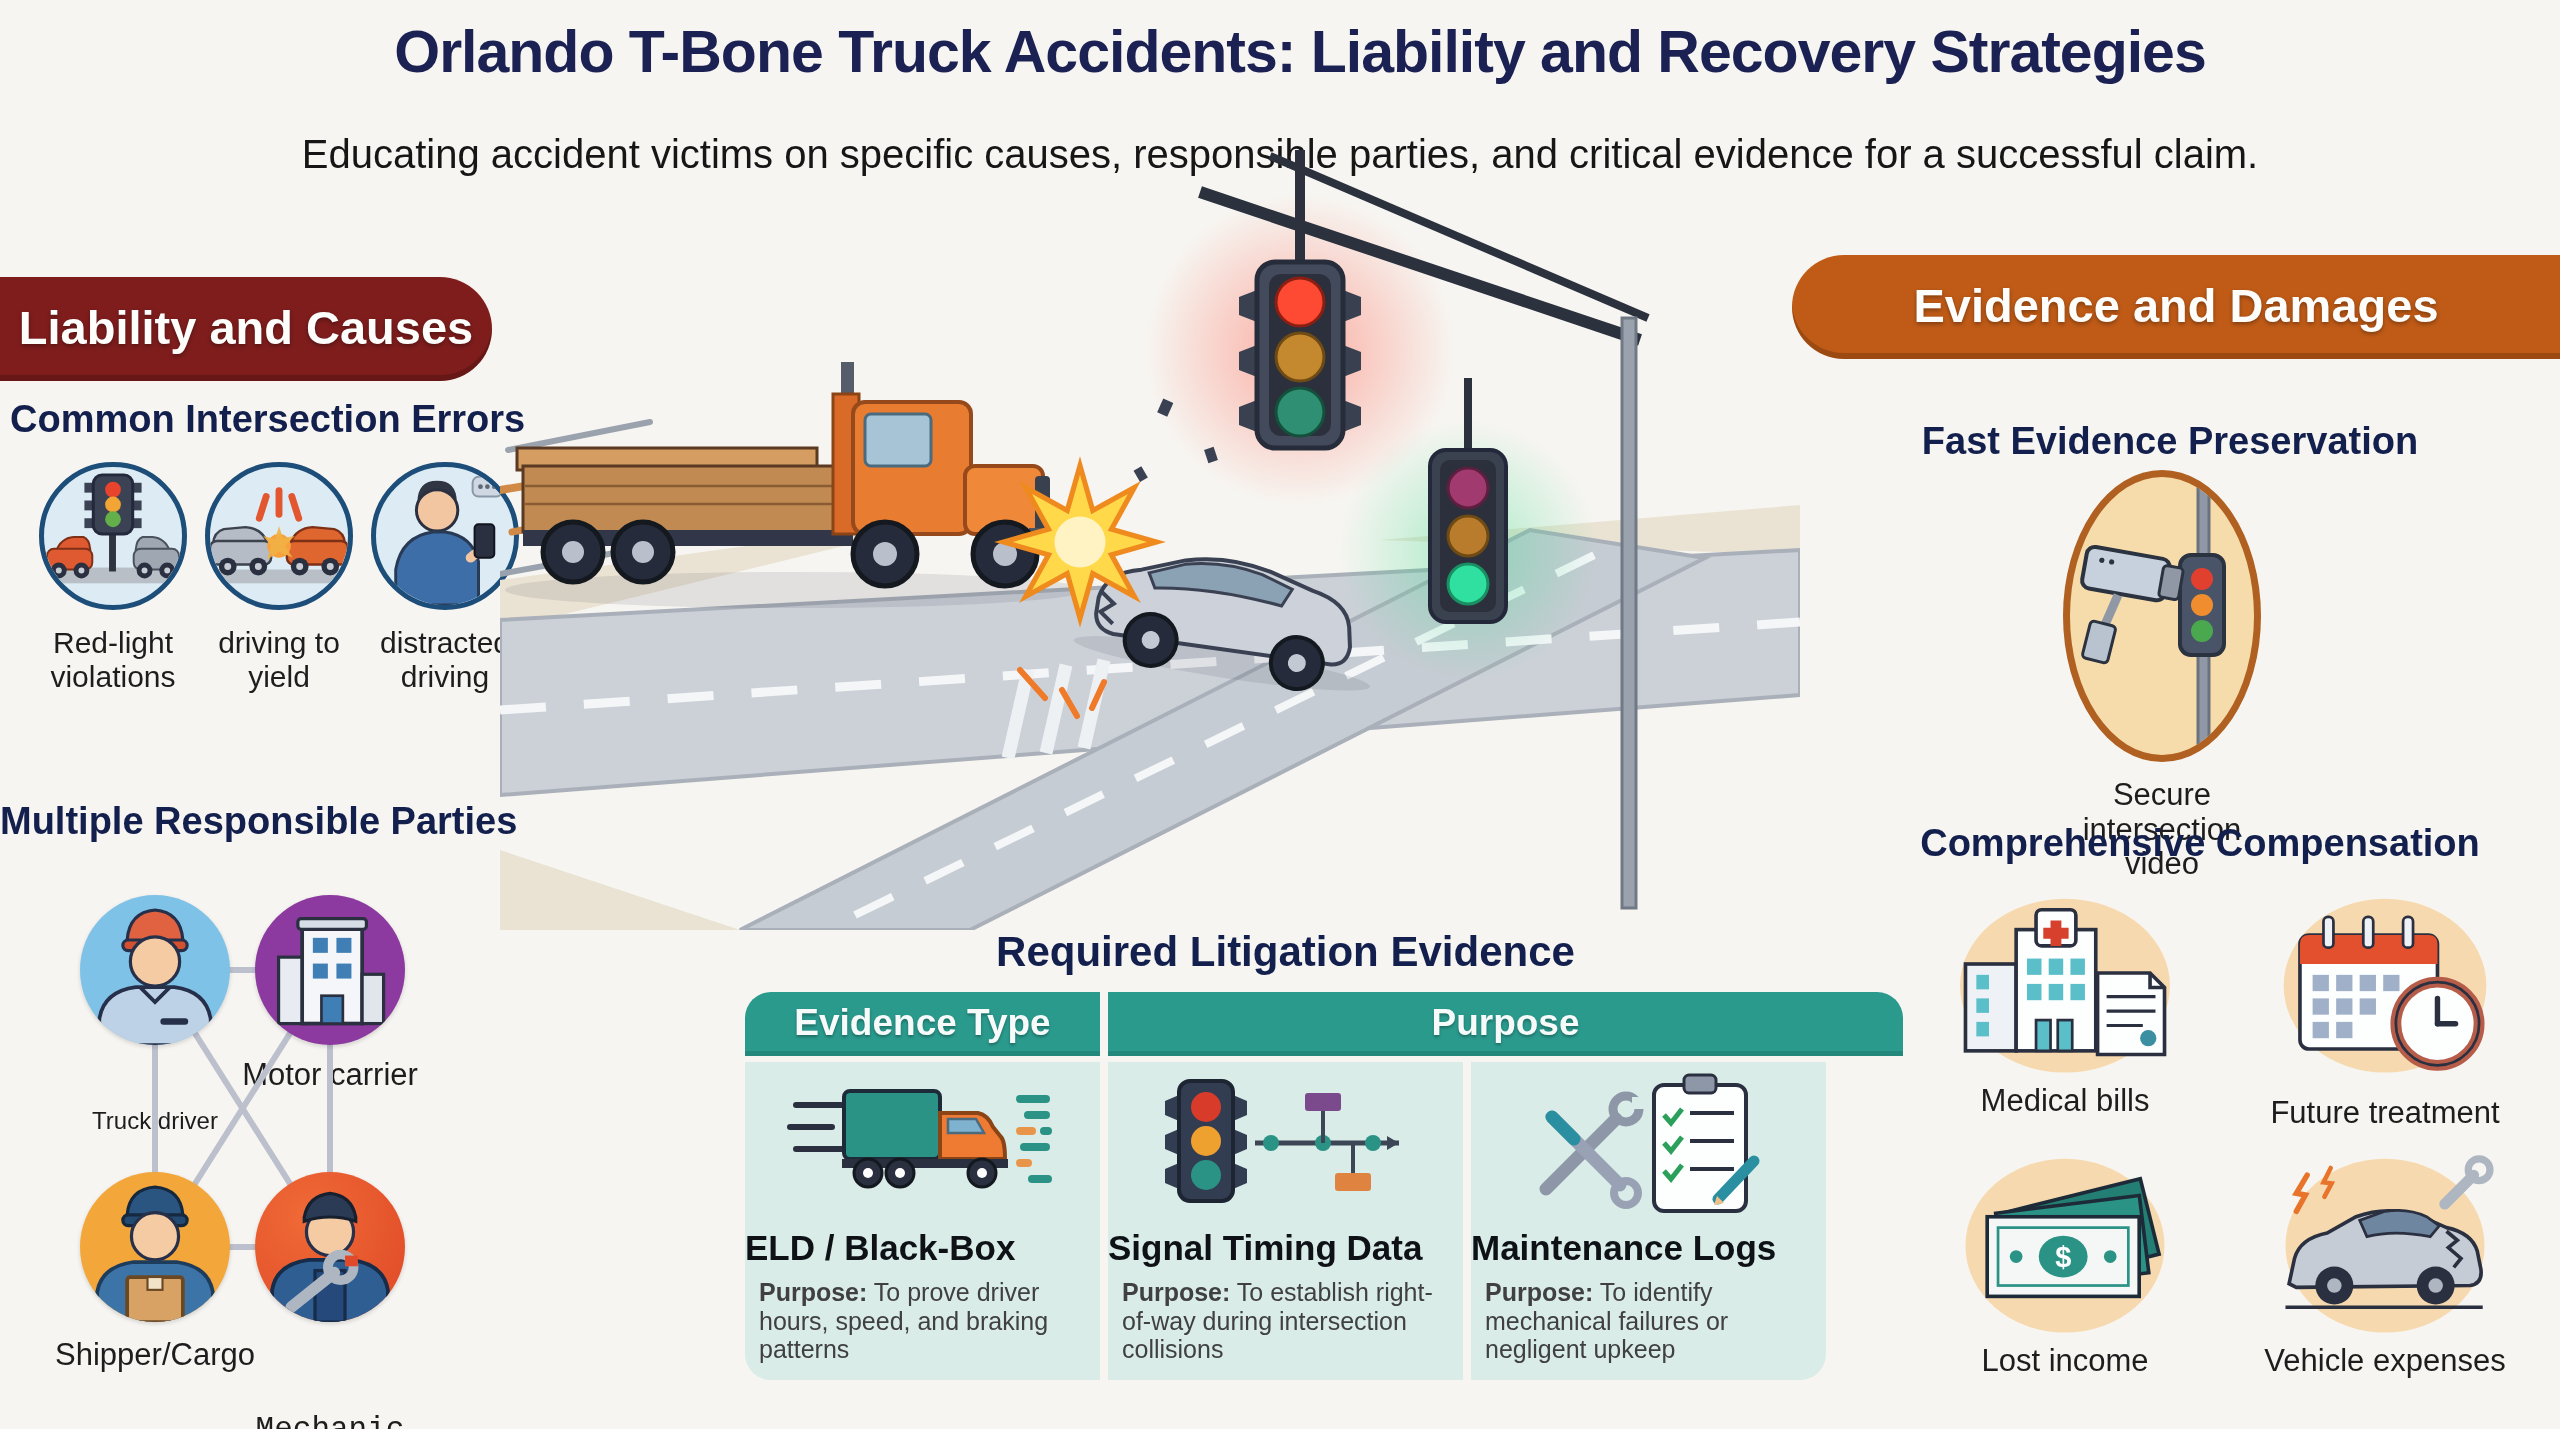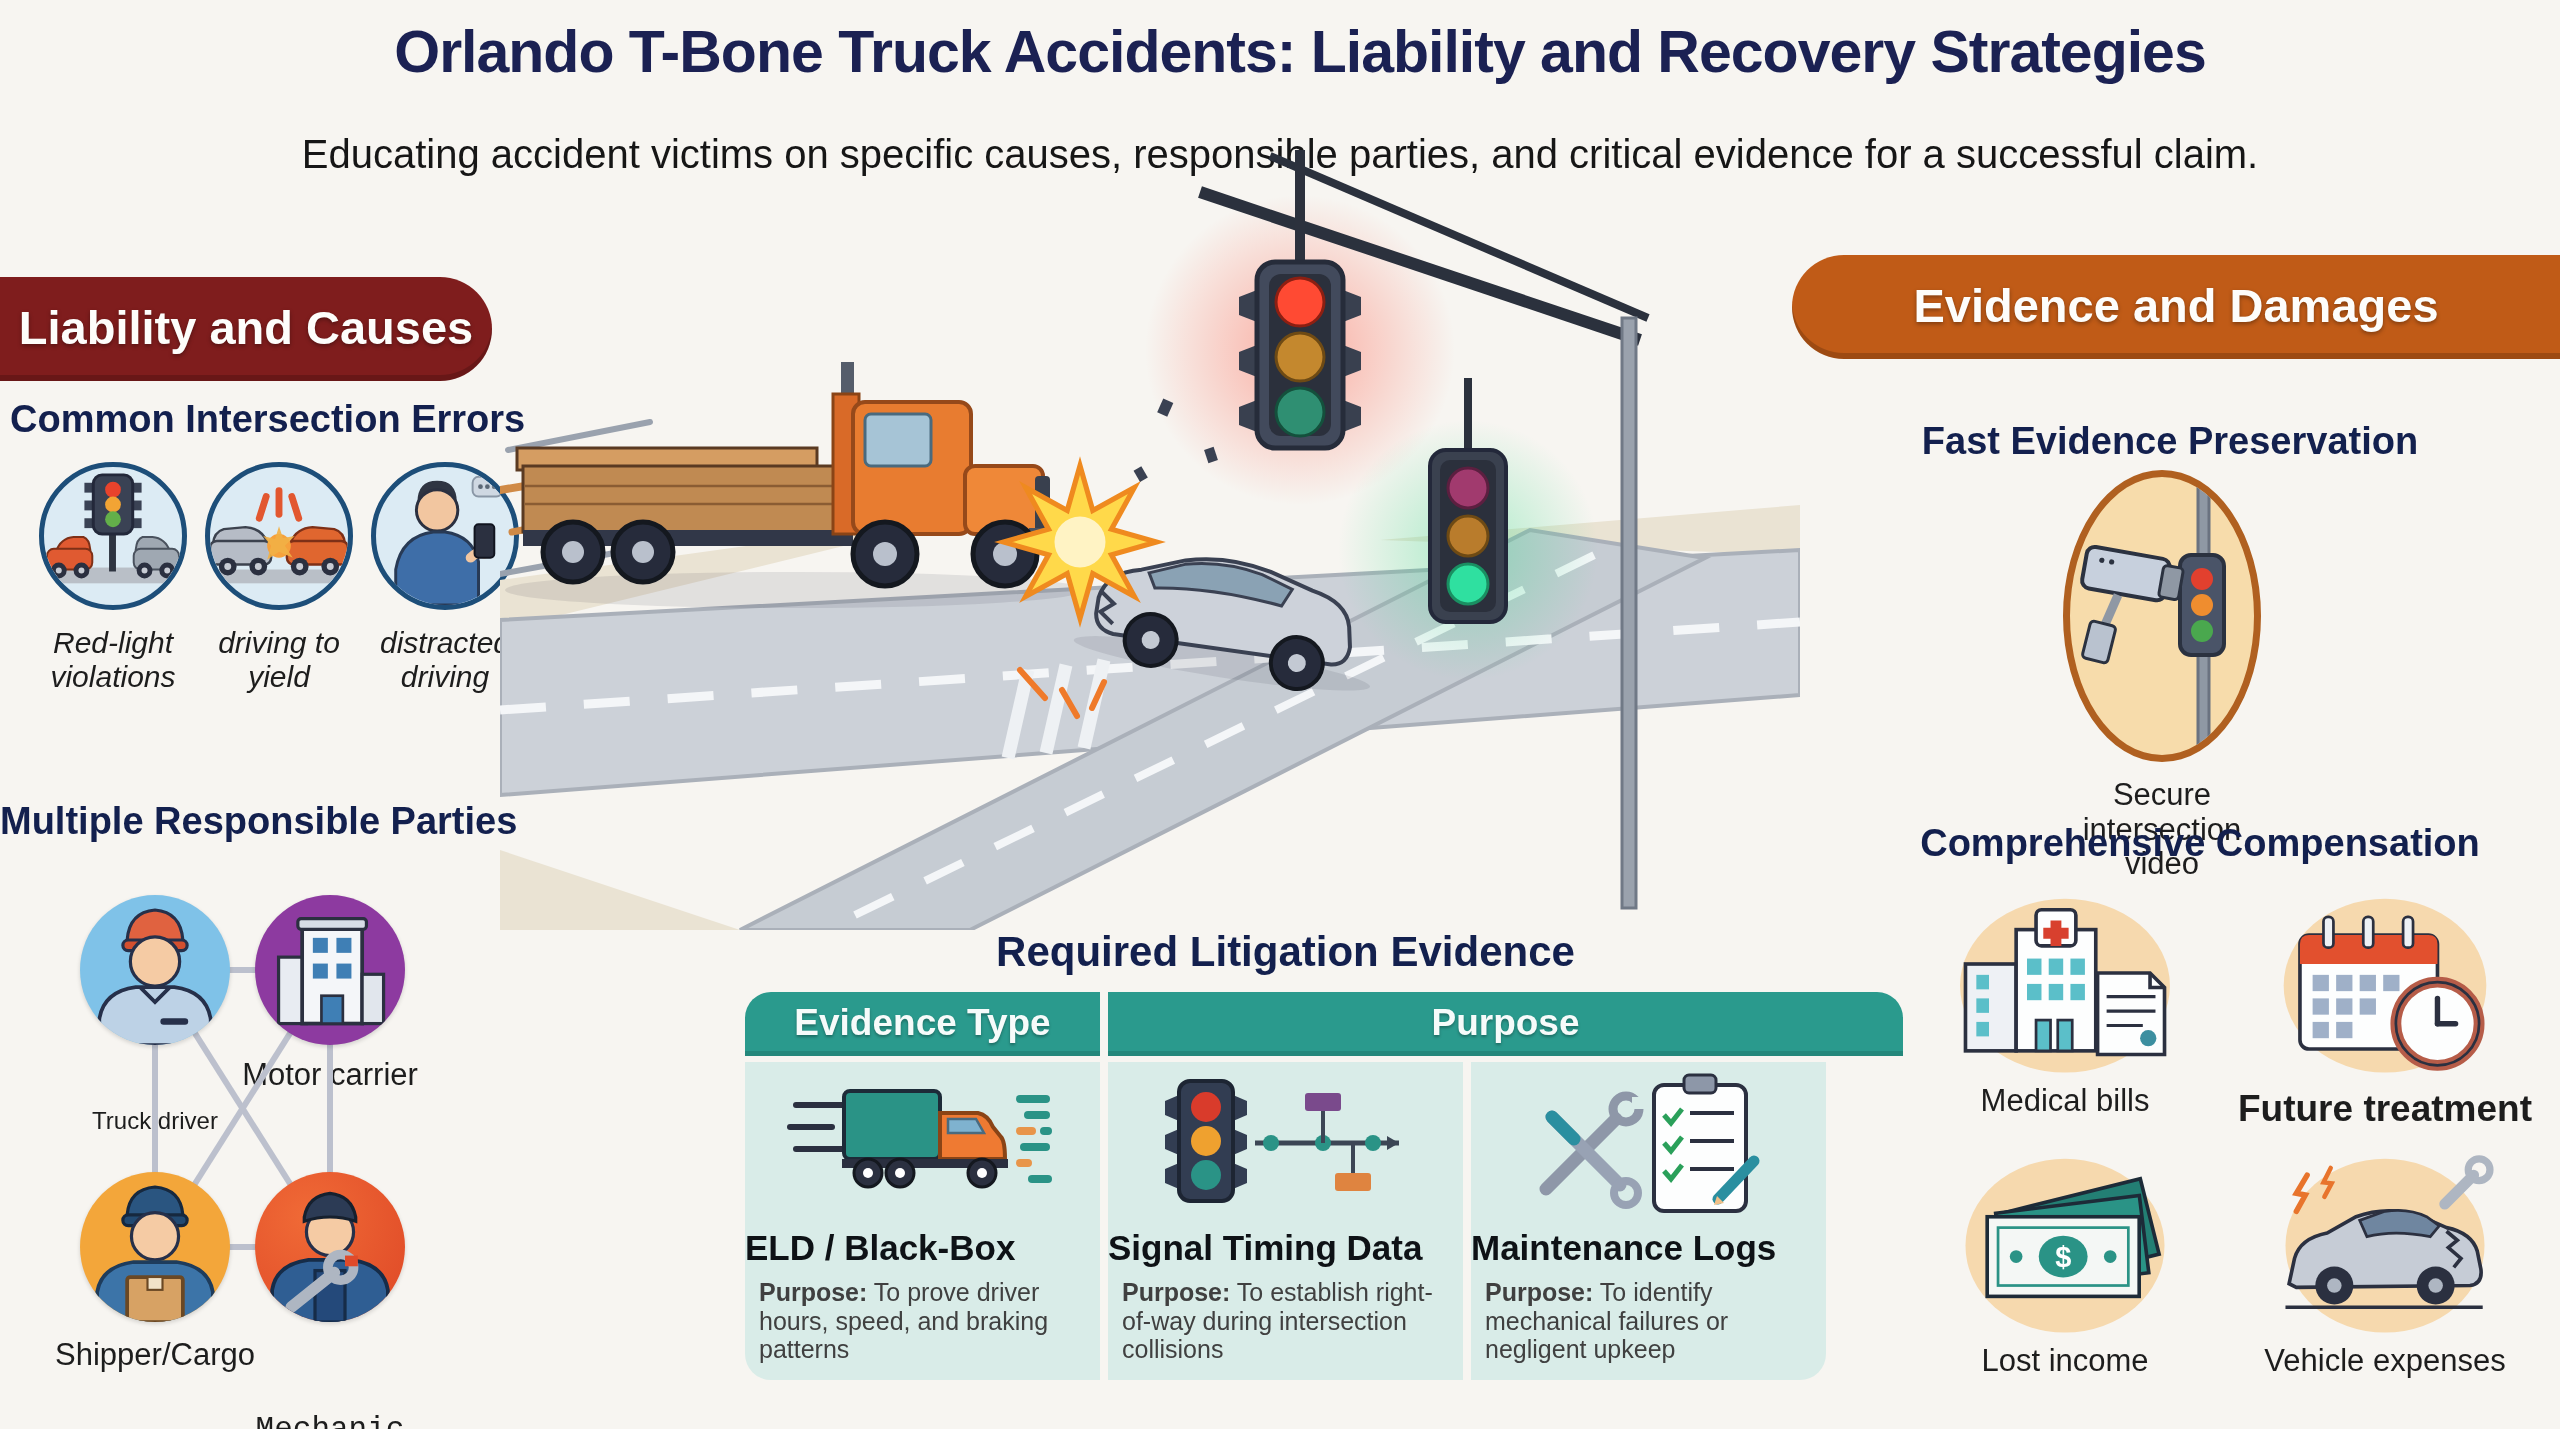--- a/index.html
+++ b/index.html
@@ -19,21 +19,21 @@
   .h-sec{font-size:38px;font-weight:bold;color:#13204e;text-align:center;white-space:nowrap;}
   .lbl{font-size:30px;color:#1d1d1d;text-align:center;line-height:1.12;}
   
   .circle{width:148px;height:148px;border-radius:50%;box-sizing:border-box;overflow:hidden;flex:0 0 auto;}
   .circle.err{border:5px solid #1d4e79;background:#dcebf4;}
   .pcirc{width:150px;height:150px;border-radius:50%;overflow:hidden;position:absolute;z-index:2;
          box-shadow:0 2px 4px rgba(0,0,0,.15);}
   .p1{background:#7fc2e8;} .p2{background:#8d3aa0;} .p3{background:#f3a63a;}
   .p4{background:radial-gradient(circle at 35% 30%,#f06a36,#de4726);}
   .err-row{top:462px;left:38px;display:flex;gap:16px;}
-  .err-item{width:150px;display:flex;flex-direction:column;align-items:center;font-style:italic;}
+  .err-item{width:150px;display:flex;flex-direction:column;align-items:center;}
   .err-item .lbl{margin-top:16px;}
   
   .tbl-title{top:928px;left:745px;width:1081px;font-size:42px;}
   .ev-table{top:992px;left:745px;width:1158px;}
   .ev-head{display:flex;gap:8px;}
   .ev-head .c1{width:355px;border-radius:26px 0 0 0;}
   .ev-head .c2{flex:1;border-radius:0 26px 0 0;}
   .ev-head div{background:#2a9a8d;color:#f6fbfa;font-weight:bold;font-size:37px;height:64px;
                line-height:62px;text-align:center;text-shadow:0 2px 3px rgba(0,0,0,.3);
                box-shadow:inset 0 -5px 0 rgba(0,0,0,.12);}
@@ -498,21 +498,21 @@
           <rect x="96" y="122" width="18" height="18"></rect>
           <rect x="122" y="122" width="18" height="18"></rect>
         <rect x="70" y="148" width="18" height="18"></rect>
           <rect x="96" y="148" width="18" height="18"></rect>
       </g>
       <circle cx="208" cy="150" r="46" fill="#fdfefe" stroke="#b65c48" stroke-width="12"></circle>
       <circle cx="208" cy="150" r="46" fill="none" stroke="#2b3040" stroke-width="3"></circle>
       <line x1="208" y1="150" x2="208" y2="122" stroke="#2b3040" stroke-width="6" stroke-linecap="round"></line>
       <line x1="208" y1="150" x2="228" y2="150" stroke="#2b3040" stroke-width="6" stroke-linecap="round"></line>
     </svg>
-    <div class="lbl nowrap" style="margin-top:6px;font-size:37px;font-weight:bold;">Future treatment</div>
+    <div class="lbl nowrap" style="margin-top:14px;font-size:31px;">Future treatment</div>
   </div>
 
   <div class="abs comp-item" style="top:1148px;left:1915px;">
     <svg width="300" height="190" viewBox="0 0 300 210">
       <ellipse cx="150" cy="108" rx="110" ry="96" fill="#f6d9ae"></ellipse>
       <rect x="86" y="52" width="160" height="86" fill="#237f74" stroke="#1d2b38" stroke-width="4" transform="rotate(-14 166 95)"></rect>
       <rect x="78" y="62" width="160" height="86" fill="#2a9386" stroke="#1d2b38" stroke-width="4" transform="rotate(-7 158 105)"></rect>
       <rect x="64" y="76" width="168" height="88" fill="#f4f7f5" stroke="#1d2b38" stroke-width="4"></rect>
       <rect x="76" y="88" width="144" height="64" fill="none" stroke="#2a9386" stroke-width="3"></rect>
       <ellipse cx="148" cy="120" rx="27" ry="23" fill="#2a9386"></ellipse>

